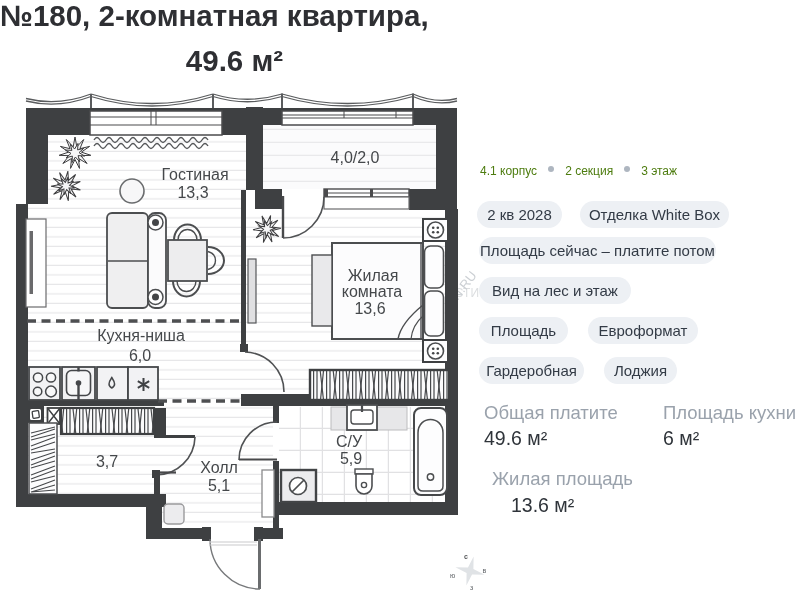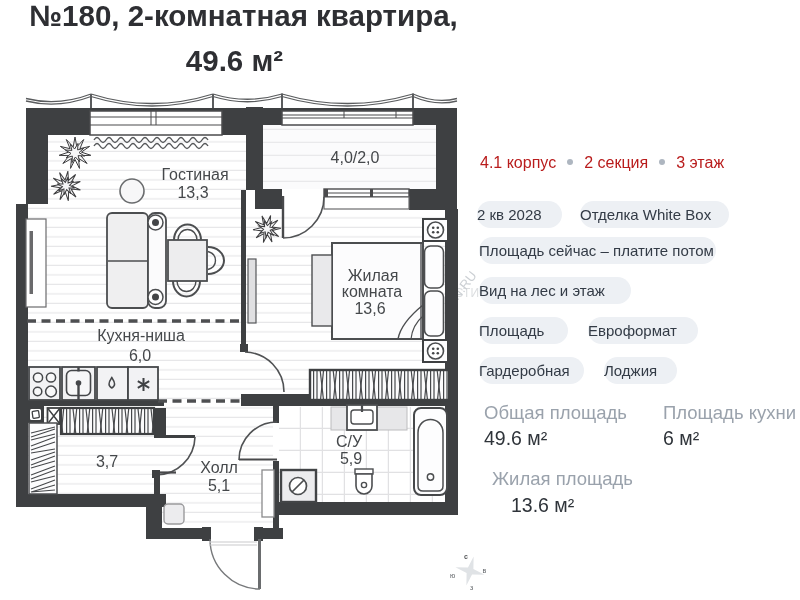--- a/index.html
+++ b/index.html
@@ -1,26 +1,26 @@
 <!DOCTYPE html>
 <html lang="ru"><head>
 <meta charset="utf-8">
 <style>
   html,body{margin:0;padding:0;width:800px;height:600px;background:#ffffff;
     font-family:"Liberation Sans",sans-serif;overflow:hidden;position:relative}
   .abs{position:absolute}
   .chip{position:absolute;height:27px;border-radius:14px;background:#edf0f4;color:#333b46;
-    font-size:15px;line-height:28px;text-align:left;white-space:nowrap}
+    font-size:15px;line-height:28px;text-align:center;white-space:nowrap}
   .slabel{position:absolute;color:#9aa2ac;font-size:18.5px;white-space:nowrap}
   .sval{position:absolute;color:#2f343a;font-size:19.5px;font-weight:400;white-space:nowrap}
 </style>
 </head>
 <body>
 
-<div class="abs" style="left:0;top:-1px;width:487px;text-align:center;font-size:29.5px;font-weight:700;color:#2e2f33;letter-spacing:0px">№180, 2-комнатная квартира,</div>
+<div class="abs" style="left:0;top:-1px;width:487px;text-align:left;font-size:29.5px;font-weight:700;color:#2e2f33;letter-spacing:0px">№180, 2-комнатная квартира,</div>
 
 <div class="abs" style="left:0;top:44px;width:469px;text-align:center;font-size:29.5px;font-weight:700;color:#2e2f33">49.6 м²</div>
 
 <svg class="abs" style="left:0;top:90px" width="500" height="508" viewBox="0 90 500 508">
 <defs>
   <pattern id="fl" patternUnits="userSpaceOnUse" width="60" height="9.5">
     <rect width="60" height="9.5" fill="#ffffff"></rect>
     <line x1="0" y1="8.9" x2="60" y2="8.9" stroke="#e7e7e9" stroke-width="1.1"></line>
   </pattern>
   <pattern id="fb" patternUnits="userSpaceOnUse" width="60" height="13">
@@ -353,39 +353,39 @@
 
 <text x="107" y="467" font-size="16" fill="#45484b" text-anchor="middle">3,7</text>
 
 <text x="219" y="473" font-size="16" fill="#45484b" text-anchor="middle">Холл</text>
 <text x="219" y="491" font-size="16" fill="#45484b" text-anchor="middle">5,1</text>
 
 <text x="349" y="447" font-size="16" fill="#45484b" text-anchor="middle">С/У</text>
 <text x="351" y="464" font-size="16" fill="#45484b" text-anchor="middle">5,9</text>
 </svg>
 
-<div class="abs" style="left:480px;top:154px;font-size:16px;color:#b91c1c">4.1 корпус<span style="display:inline-block;width:6px;height:6px;border-radius:3px;background:#aeb6c0;margin:0 11px;vertical-align:3px"></span>2 секция<span style="display:inline-block;width:6px;height:6px;border-radius:3px;background:#aeb6c0;margin:0 11px;vertical-align:3px"></span>3 этаж</div>
+<div class="abs" style="left:480px;top:164px;font-size:12px;color:#4d7c0f">4.1 корпус<span style="display:inline-block;width:6px;height:6px;border-radius:3px;background:#aeb6c0;margin:0 11px;vertical-align:3px"></span>2 секция<span style="display:inline-block;width:6px;height:6px;border-radius:3px;background:#aeb6c0;margin:0 11px;vertical-align:3px"></span>3 этаж</div>
 
 <div class="chip" style="left:477px;top:201px;width:85px">2 кв 2028</div>
 
 <div class="chip" style="left:580px;top:201px;width:149px">Отделка White Box</div>
 
 <div class="chip" style="left:479px;top:237px;width:237px">Площадь сейчас – платите потом</div>
 
 <div class="chip" style="left:479px;top:277px;width:152px">Вид на лес и этаж</div>
 
 <div class="chip" style="left:479px;top:317px;width:89px">Площадь</div>
 
 <div class="chip" style="left:588px;top:317px;width:110px">Евроформат</div>
 
 <div class="chip" style="left:479px;top:357px;width:105px">Гардеробная</div>
 
 <div class="chip" style="left:604px;top:357px;width:73px">Лоджия</div>
 
-<div class="slabel" style="left:484px;top:402px">Общая площадь</div>
+<div class="slabel" style="left:484px;top:402px">Общая платите</div>
 
 <div class="sval" style="left:484px;top:427px">49.6 м²</div>
 
 <div class="slabel" style="left:663px;top:402px">Площадь кухни</div>
 
 <div class="sval" style="left:663px;top:427px">6 м²</div>
 
 <div class="slabel" style="left:492px;top:468px">Жилая площадь</div>
 
 <div class="sval" style="left:511px;top:494px">13.6 м²</div>

